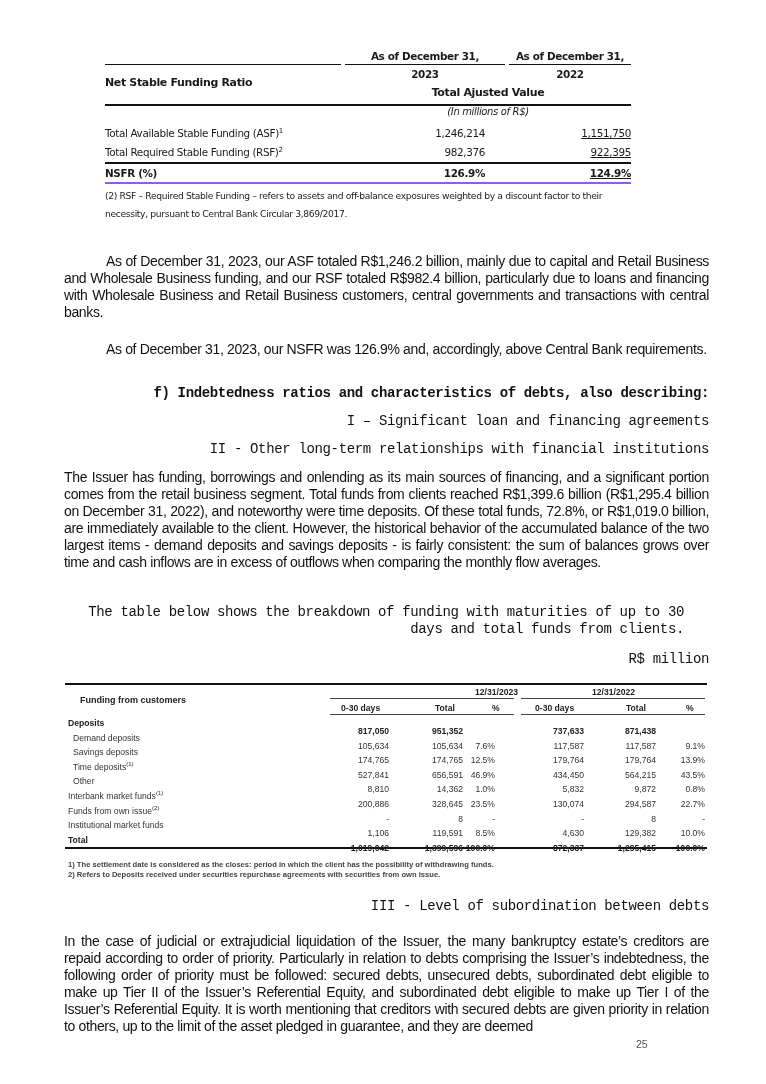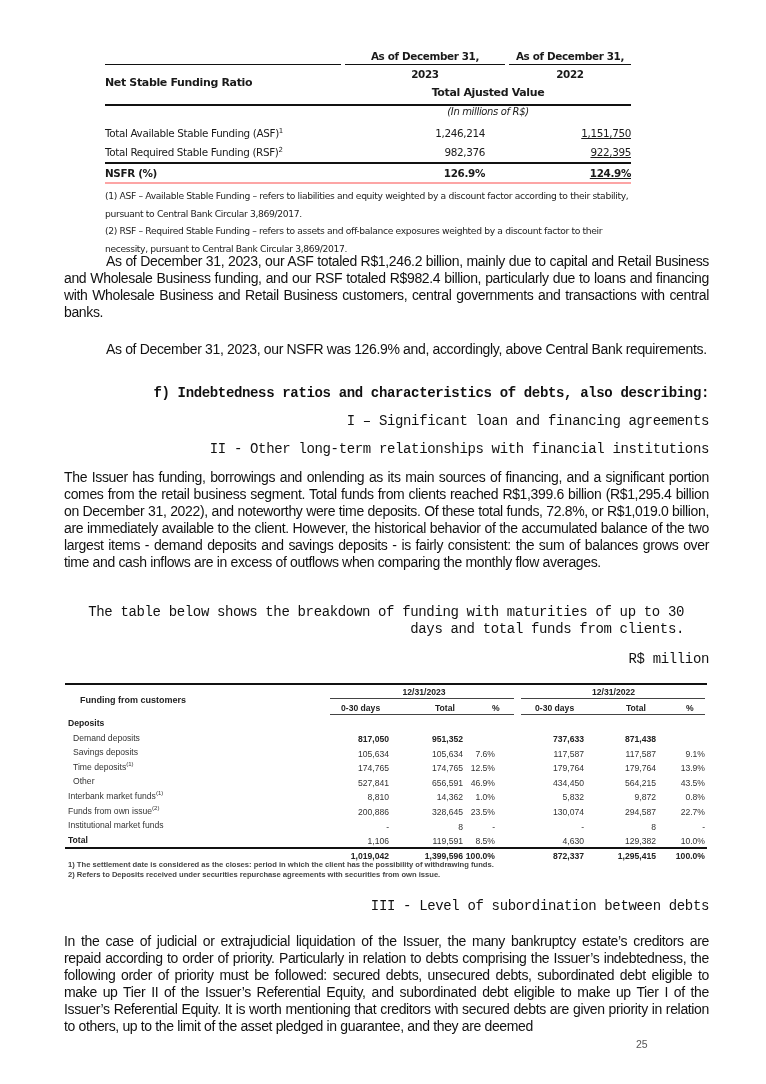--- a/index.html
+++ b/index.html
@@ -17,50 +17,50 @@
     .nsfr .yr-a { position: absolute; left: 245px; top: 16px; width: 150px; text-align: center; font-weight: bold; }
     .nsfr .yr-b { position: absolute; left: 405px; top: 16px; width: 120px; text-align: center; font-weight: bold; }
     .nsfr .title { position: absolute; left: 0; top: 24px; font-weight: bold; font-size: 11px; }
     .nsfr .tav { position: absolute; left: 240px; top: 34px; width: 286px; text-align: center; font-weight: bold; font-size: 11px; }
     .nsfr .hdr .bottomline { position: absolute; left: 0; top: 52px; width: 526px; border-top: 2px solid #111; }
     .nsfr .unit { position: absolute; left: 240px; top: 54px; width: 286px; text-align: center; font-style: italic; font-size: 10px; }
     .nsfr .row { position: relative; height: 19px; line-height: 19px; }
     .nsfr .row .lbl { position: absolute; left: 0; top: 0; }
     .nsfr .row .v1 { position: absolute; right: 146px; top: 0; }
     .nsfr .row .v2 { position: absolute; right: 0; top: 0; text-decoration: underline; }
-    .nsfr .row.total { border-top: 2px solid #111; border-bottom: 2px solid #fca5a5; font-weight: bold; height: 18px; line-height: 18px; }
+    .nsfr .row.total { border-top: 2px solid #111; border-bottom: 2px solid #8b5cf6; font-weight: bold; height: 18px; line-height: 18px; }
     .nsfr .row sup { font-size: 7px; line-height: 0; }
     .nsfr .notes { margin-top: 3px; font-size: 9.2px; line-height: 17.5px; letter-spacing: -0.35px; color: #222; }
 
     
     .txt { position: absolute; left: 64px; width: 645px; font-family: "Liberation Sans", sans-serif; font-size: 14px; line-height: 17px; letter-spacing: -0.35px; color: #111; text-align: justify; }
     .txt.indent { text-indent: 42px; }
     .txt.bold { font-weight: bold; }
     .txt.left { text-align: right; font-family: Liberation Mono, monospace; }
 
     
     .fund { position: absolute; left: 65px; top: 683px; width: 642px; font-family: "Liberation Sans", sans-serif; font-size: 8.6px; color: #333; }
     .fund .topline { position: absolute; left: 0; top: 0; width: 642px; border-top: 2px solid #111; }
     .fund .hdr-title { position: absolute; left: 3px; top: 12px; font-weight: bold; font-size: 9px; color: #222; margin-left: 12px; }
     .fund .date { position: absolute; top: 4px; text-align: center; font-weight: bold; color: #222; }
-    .fund .date.a { left: 265px; width: 188px; }
+    .fund .date.a { left: 265px; width: 188px; text-align: right; }
     .fund .date.b { left: 455px; width: 187px; }
     .fund .uline { position: absolute; top: 15px; border-top: 1px solid #444; }
     .fund .uline.a { left: 265px; width: 184px; }
     .fund .uline.b { left: 456px; width: 184px; }
     .fund .sub { position: absolute; top: 20px; font-weight: bold; color: #222; }
     .fund .sline { position: absolute; top: 31px; border-top: 1px solid #444; }
     .fund .sline.a { left: 265px; width: 184px; }
     .fund .sline.b { left: 456px; width: 184px; }
     .fund .rows { position: absolute; left: 0; top: 33px; width: 642px; }
     .fund .r { position: relative; height: 14.6px; line-height: 14.6px; }
     .fund .r.bold { font-weight: bold; color: #222; }
     .fund .r .lbl { position: absolute; left: 3px; top: 0; }
     .fund .r .lbl.ind { left: 8px; }
-    .fund .r .c { position: absolute; top: 16px; text-align: right; }
+    .fund .r .c { position: absolute; top: 8px; text-align: right; }
     .fund .r .c1 { right: 318px; }
     .fund .r .c2 { right: 244px; }
     .fund .r .c3 { right: 212px; }
     .fund .r .c4 { right: 123px; }
     .fund .r .c5 { right: 51px; }
     .fund .r .c6 { right: 2px; }
     .fund .r sup { font-size: 6px; line-height: 0; }
     .fund .r.total { border-bottom: 2px solid #111; }
     .fund .fnotes { position: absolute; left: 3px; top: 177px; font-size: 7.6px; line-height: 10px; color: #444; font-weight: bold; }
 
@@ -95,21 +95,20 @@
       <span class="lbl"><span>Total Required Stable Funding (RSF)</span><sup>2</sup></span>
       <span class="v1">982,376</span>
       <span class="v2">922,395</span>
     </div>
     <div class="row total">
       <span class="lbl">NSFR (%)</span>
       <span class="v1">126.9%</span>
       <span class="v2">124.9%</span>
     </div>
     <div class="notes">
-      <div>(1) ASF – Available Stable Funding – refers to liabilities and equity weighted by a discount factor according to their stability, pursuant to Central Bank Circular 3,869/2017.</div>
       <div>(2) RSF – Required Stable Funding – refers to assets and off-balance exposures weighted by a discount factor to their necessity, pursuant to Central Bank Circular 3,869/2017.</div>
     </div>
   </div>
 
   <p class="txt indent" style="top:253px;margin:0;">As of December 31, 2023, our ASF totaled R$1,246.2 billion, mainly due to capital and Retail Business and Wholesale Business funding, and our RSF totaled R$982.4 billion, particularly due to loans and financing with Wholesale Business and Retail Business customers, central governments and transactions with central banks.</p>
   <p class="txt indent" style="top:341px;margin:0;">As of December 31, 2023, our NSFR was 126.9% and, accordingly, above Central Bank requirements.</p>
   <p class="txt bold left" style="top:385px;margin:0;">f) Indebtedness ratios and characteristics of debts, also describing:</p>
   <p class="txt left" style="top:441px;margin:0;">II - Other long-term relationships with financial institutions</p>
   <p class="txt left" style="top:413px;margin:0;">I – Significant loan and financing agreements</p>
   <p class="txt" style="top:469px;margin:0;">The Issuer has funding, borrowings and onlending as its main sources of financing, and a significant portion comes from the retail business segment.  Total funds from clients reached R$1,399.6 billion (R$1,295.4 billion on December 31, 2022), and noteworthy were time deposits. Of these total funds, 72.8%, or R$1,019.0 billion, are immediately available to the client. However, the historical behavior of the accumulated balance of the two largest items - demand deposits and savings deposits - is fairly consistent:  the sum of balances grows over time and cash inflows are in excess of outflows when comparing the monthly flow averages.</p>

